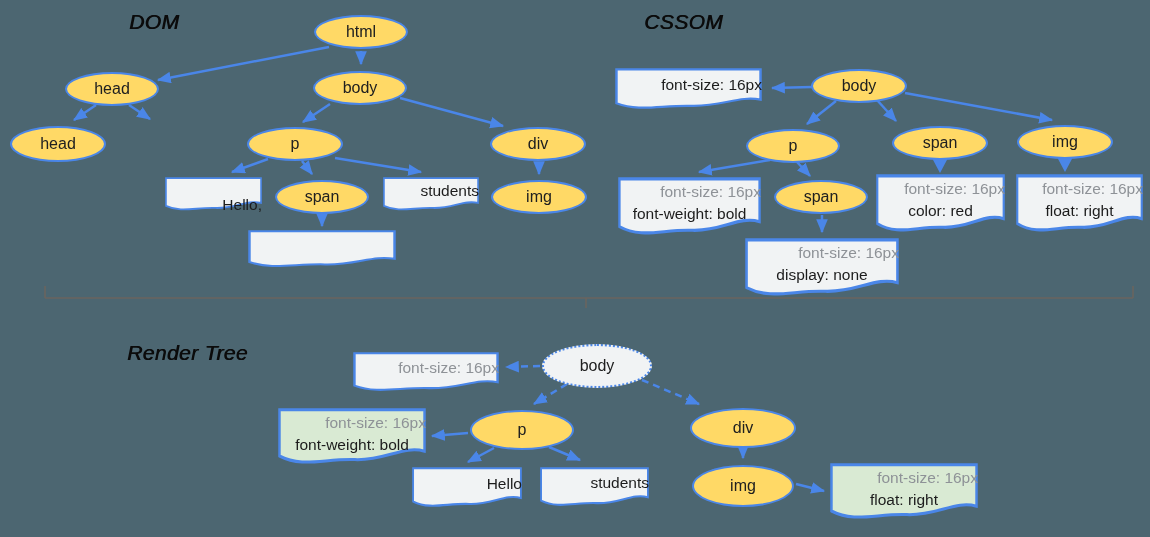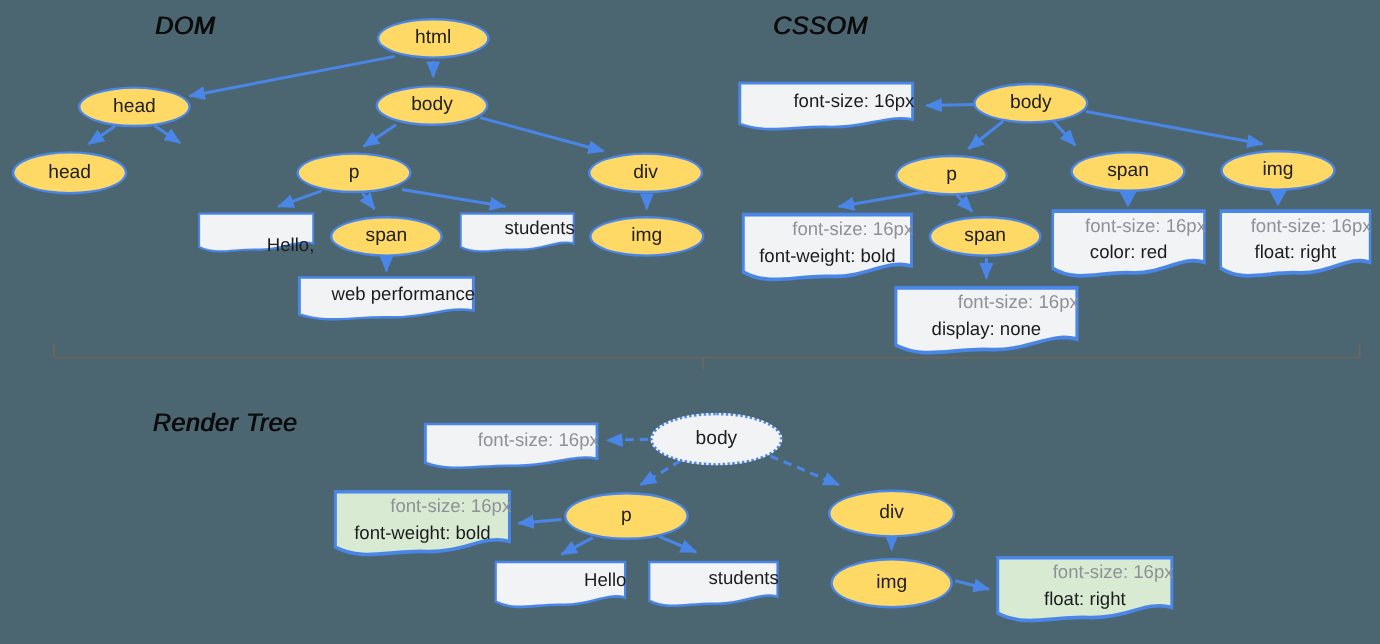--- a/index.html
+++ b/index.html
@@ -126,23 +126,20 @@
         <path d="M1.5,1.5 L148.5,1.5 L148.5,36 C127,31 109,44 78,43 C47,42 25,50 1.5,40 Z"></path>
       </svg>
     <div class="lines" style="padding-top:3px;">
         <div class="l1 dark">students</div>
       </div>
   </div>
   <div class="docbox" style="left:248px;top:230px;width:148px;height:40px;">
     <svg viewBox="0 0 150 50" preserveAspectRatio="none">
         <path d="M1.5,1.5 L148.5,1.5 L148.5,36 C127,31 109,44 78,43 C47,42 25,50 1.5,40 Z"></path>
       </svg>
-    <div class="lines" style="padding-top:5px;">
-        <div class="l1 dark">web performance</div>
-      </div>
   </div>
 
   <div class="node" style="left:811px;top:69px;width:96px;height:34px;">body</div>
   <div class="node" style="left:746px;top:129px;width:94px;height:34px;">p</div>
   <div class="node" style="left:892px;top:126px;width:96px;height:34px;">span</div>
   <div class="node" style="left:1017px;top:125px;width:96px;height:34px;">img</div>
   <div class="node" style="left:774px;top:180px;width:94px;height:34px;">span</div>
 
   <div class="docbox" style="left:615px;top:68px;width:147px;height:44px;">
     <svg viewBox="0 0 150 50" preserveAspectRatio="none">

